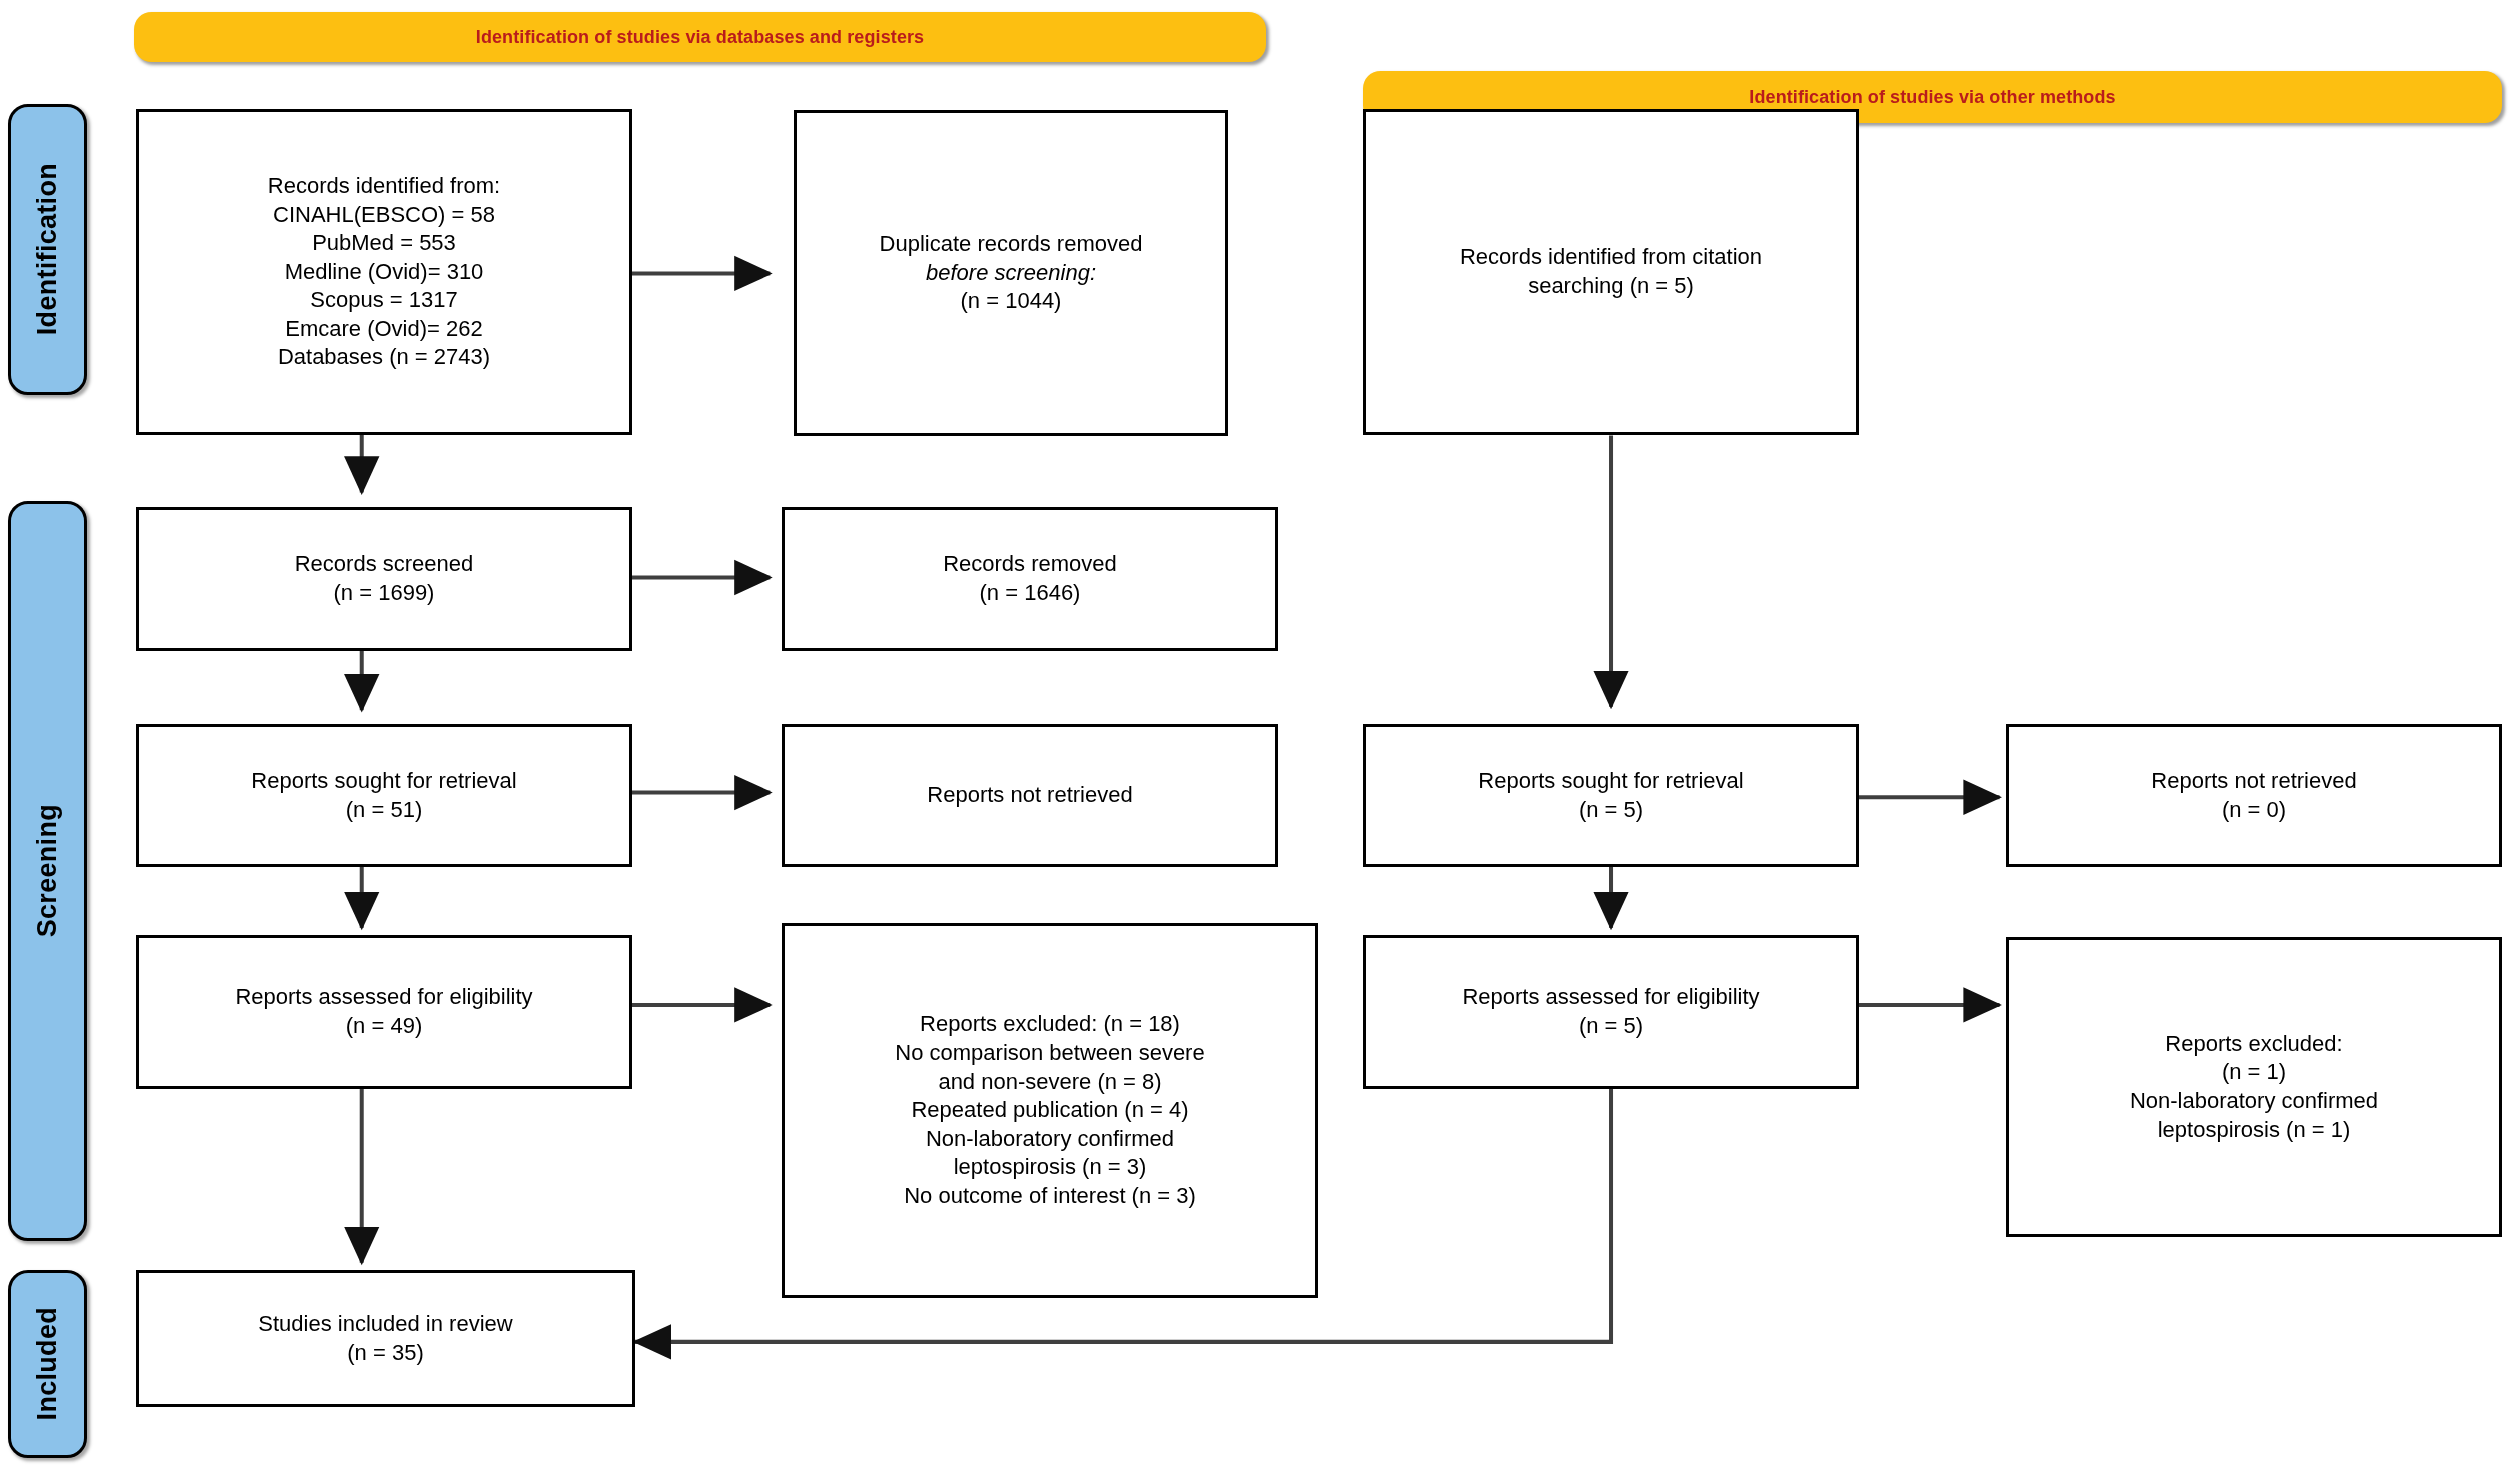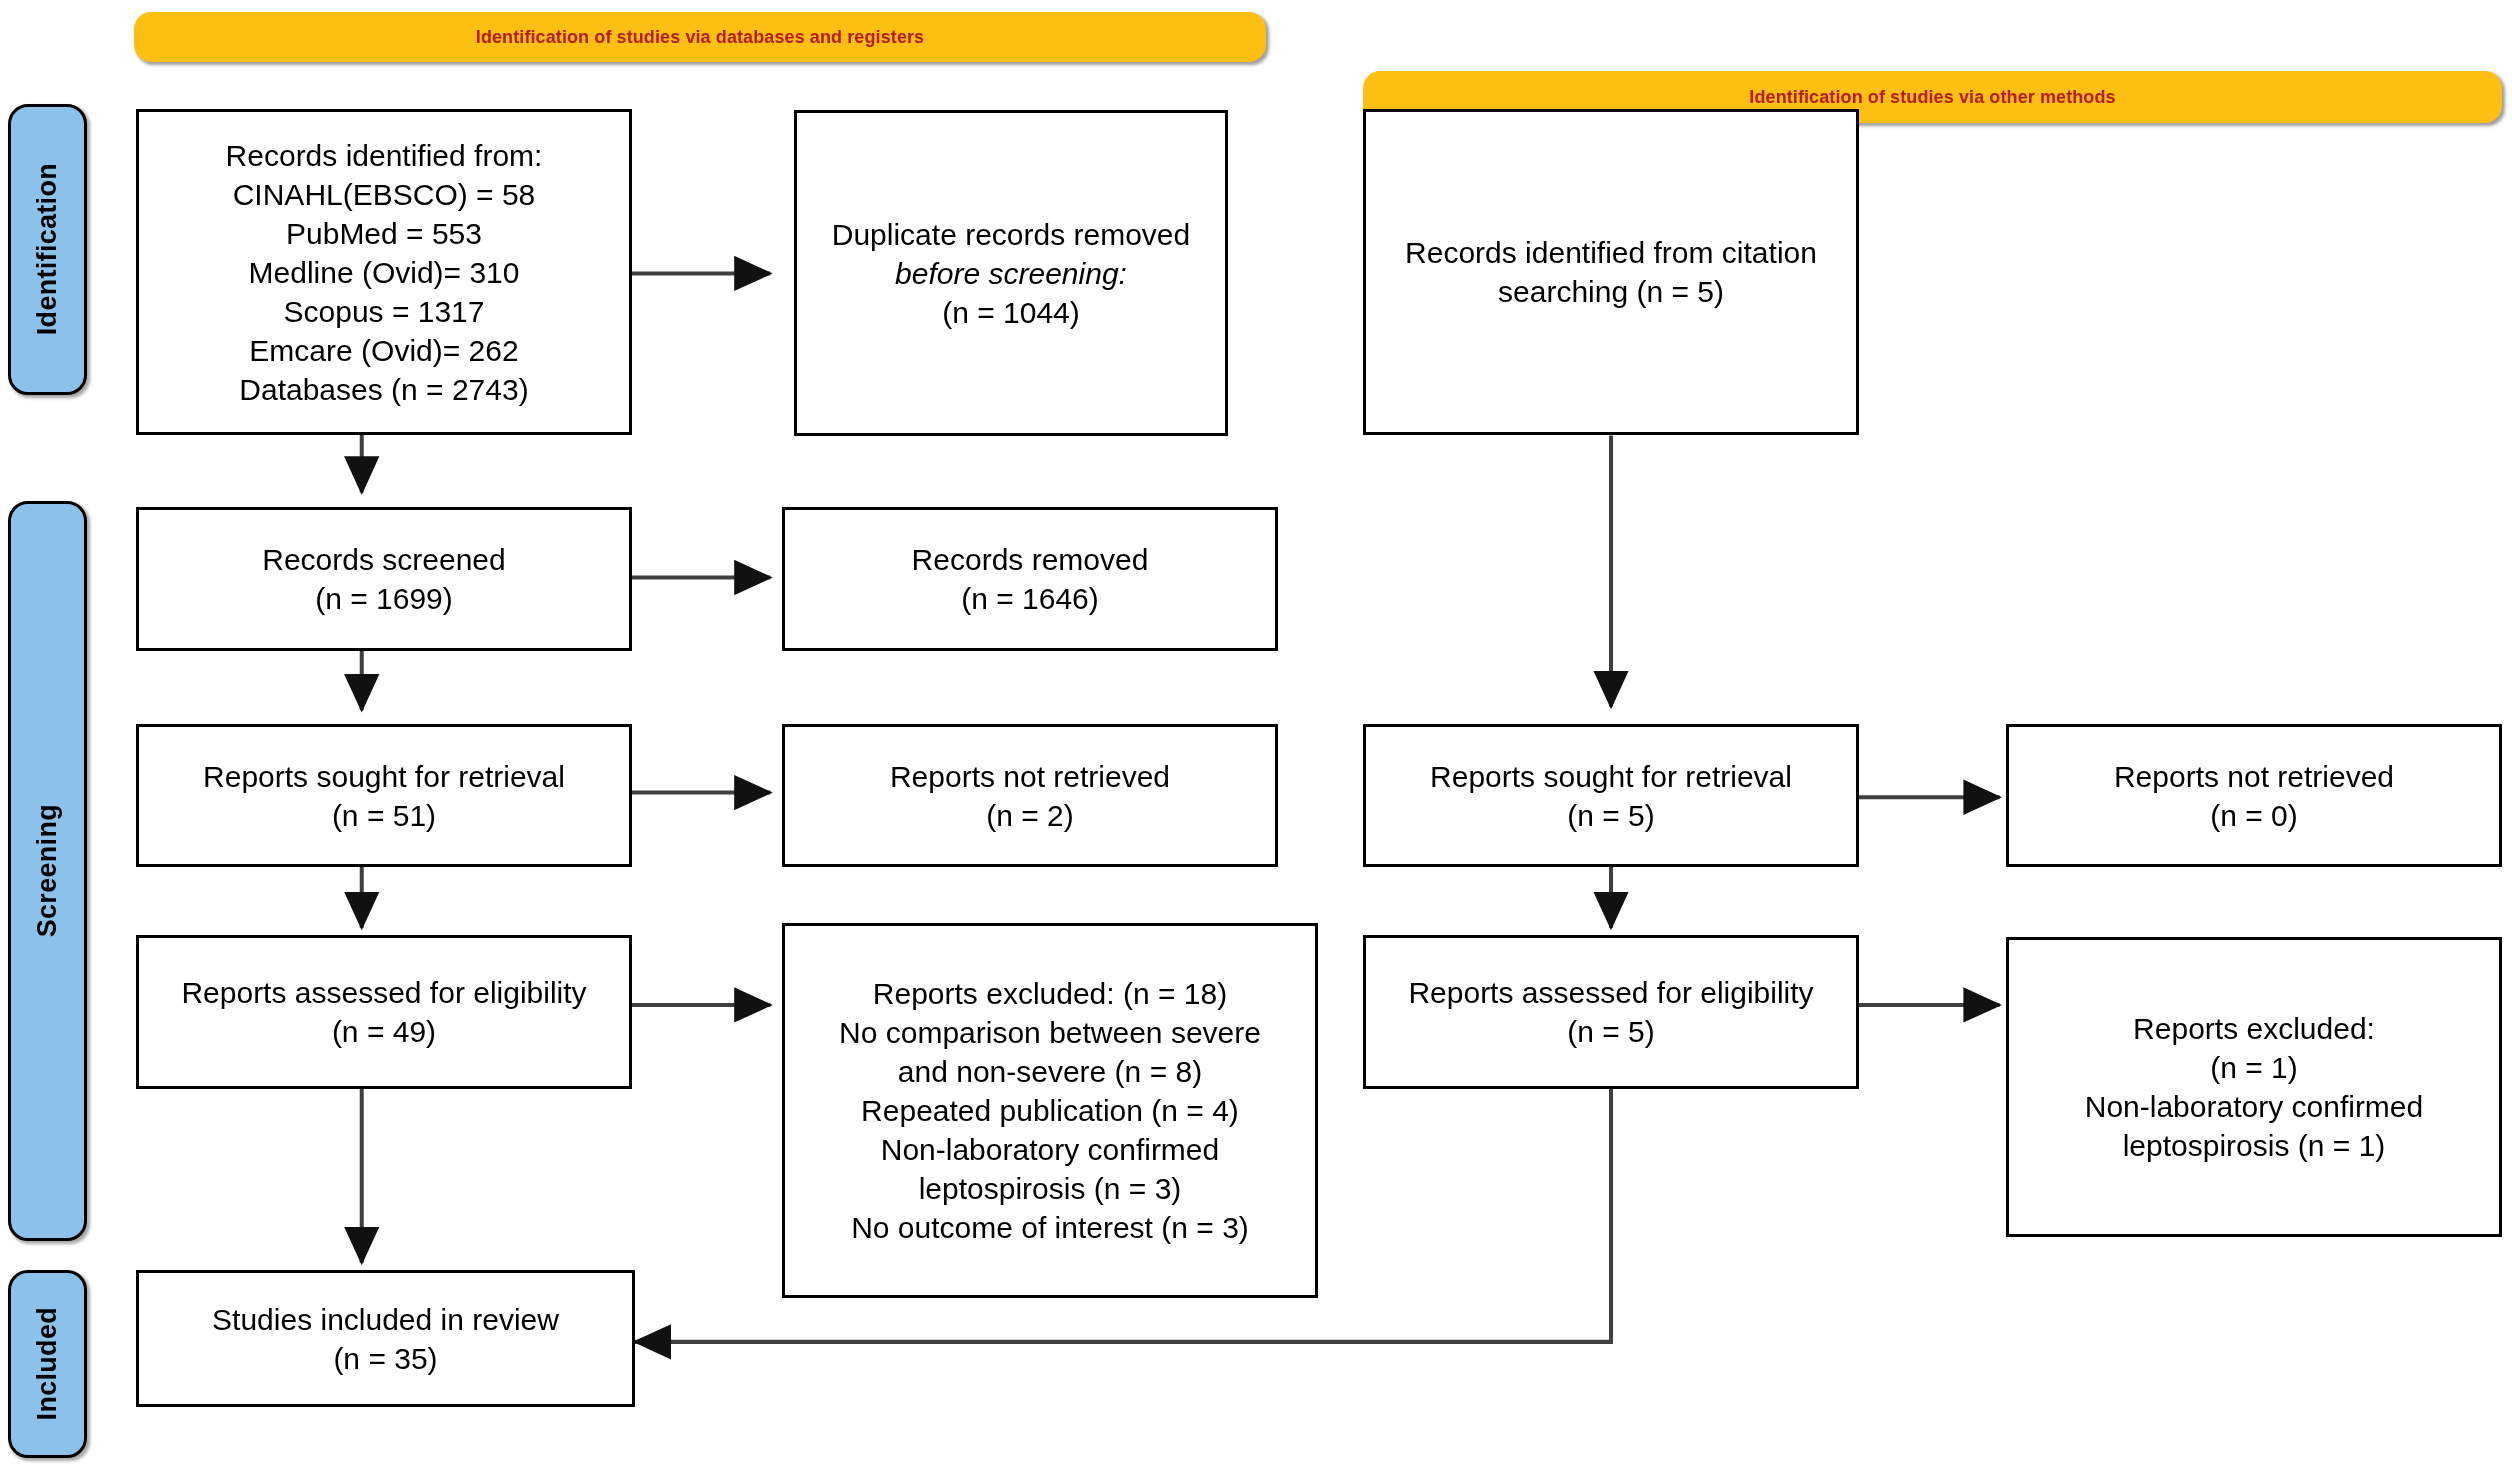--- a/index.html
+++ b/index.html
@@ -62,21 +62,21 @@
     border: 3.3px solid #000000;
     box-sizing: border-box;
     display: flex;
     align-items: center;
     justify-content: center;
     padding: 4px 8px;
   }
   .node .lines {
     width: 100%;
     text-align: center;
-    font-size: 30px;
+    font-size: 22px;
     line-height: 1.30;
     color: #000000;
   }
   .node .lines > div { white-space: nowrap; }
   .node .lines > div.italic { font-style: italic; }
 
   
   #wires {
     position: absolute;
     left: 0; top: 0;
@@ -190,21 +190,20 @@
   <div class="node" style="left:136px; top:724px; width:496px; height:143px;">
     <div class="lines">
       <div>Reports sought for retrieval</div>
       <div>(n = 51)</div>
     </div>
   </div>
 
   <div class="node" style="left:782px; top:724px; width:496px; height:143px;">
     <div class="lines">
       <div>Reports not retrieved</div>
-      <div>(n = 2)</div>
     </div>
   </div>
 
   <div class="node" style="left:136px; top:935px; width:496px; height:154px;">
     <div class="lines">
       <div>Reports assessed for eligibility</div>
       <div>(n = 49)</div>
     </div>
   </div>
 

